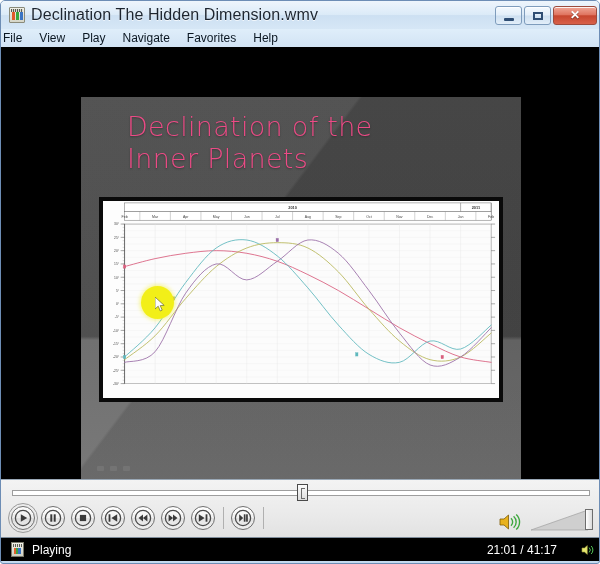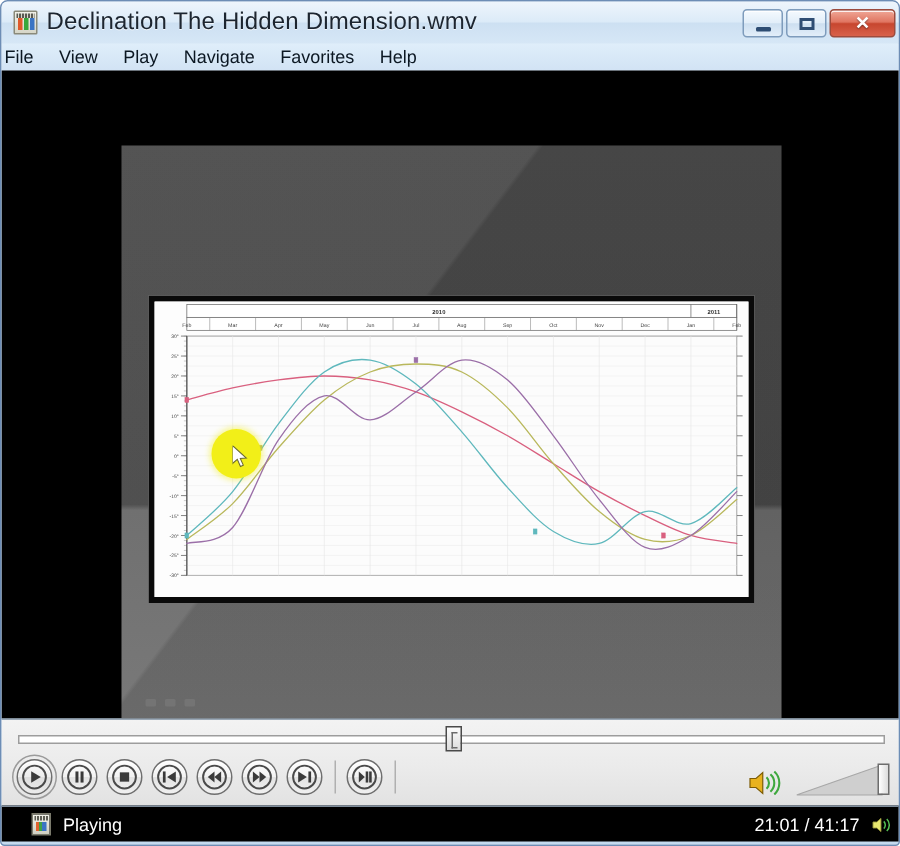--- a/index.html
+++ b/index.html
@@ -341,21 +341,21 @@
   
   .statusbar {
     position: absolute;
     left: 0; top: 536px;
     width: 600px;
     height: 24px;
     background: #000000;
     border-top: 1px solid #7e8c9a;
     display: flex;
     align-items: center;
-    padding: 0 6px 0 20px;
+    padding: 0 6px 0 10px;
     box-sizing: border-box;
   }
   .status-icon {
     width: 13px; height: 15px;
     background: linear-gradient(to bottom, #f2f2ea, #cfcfc2);
     border: 1px solid #7a7a6c;
     position: relative;
     box-sizing: border-box;
     margin-right: 8px;
     flex: 0 0 auto;
@@ -374,21 +374,21 @@
     background: linear-gradient(to right, #e0622e 0 2px, #3fa346 2px 4px, #3a74c4 4px 7px);
   }
   .status-text {
     font-size: 12px;
     color: #ffffff;
   }
   .status-right {
     margin-left: auto;
     display: flex;
     align-items: center;
-    gap: 8px;
+    gap: 24px;
   }
   .status-time {
     font-size: 12px;
     color: #ffffff;
     white-space: nowrap;
   }
   .status-spk { width: 14px; height: 14px; position: relative; }
 </style>
 </head>
 <body>
@@ -421,20 +421,22 @@
     <div class="menu-item">Play</div>
     <div class="menu-item">Navigate</div>
     <div class="menu-item">Favorites</div>
     <div class="menu-item">Help</div>
   </div>
 
   <div class="viewport">
 
     <div class="slide">
 
+      <div class="slide-title">Declination of the
+Inner Planets</div>
 
       <div class="chart-frame">
         <div class="chart-inner">
           <svg class="chart-svg" viewBox="0 0 404 205" preserveAspectRatio="none">
             <g id="chart-render">
                 <rect x="0" y="0" width="404" height="205" fill="#fdfdfd"></rect>
                 <rect x="22" y="2" width="374" height="9" fill="#ffffff" stroke="#666" stroke-width="0.5"></rect>
                 <text x="193.41666666666666" y="8.6" text-anchor="middle" font-size="4" fill="#333" font-family="Liberation Sans, sans-serif" font-weight="bold">2010</text>
                 <line x1="364.8333333333333" y1="2" x2="364.8333333333333" y2="20" stroke="#666" stroke-width="0.5"></line>
                 <text x="380.41666666666663" y="8.6" text-anchor="middle" font-size="4" fill="#333" font-family="Liberation Sans, sans-serif" font-weight="bold">2011</text>

